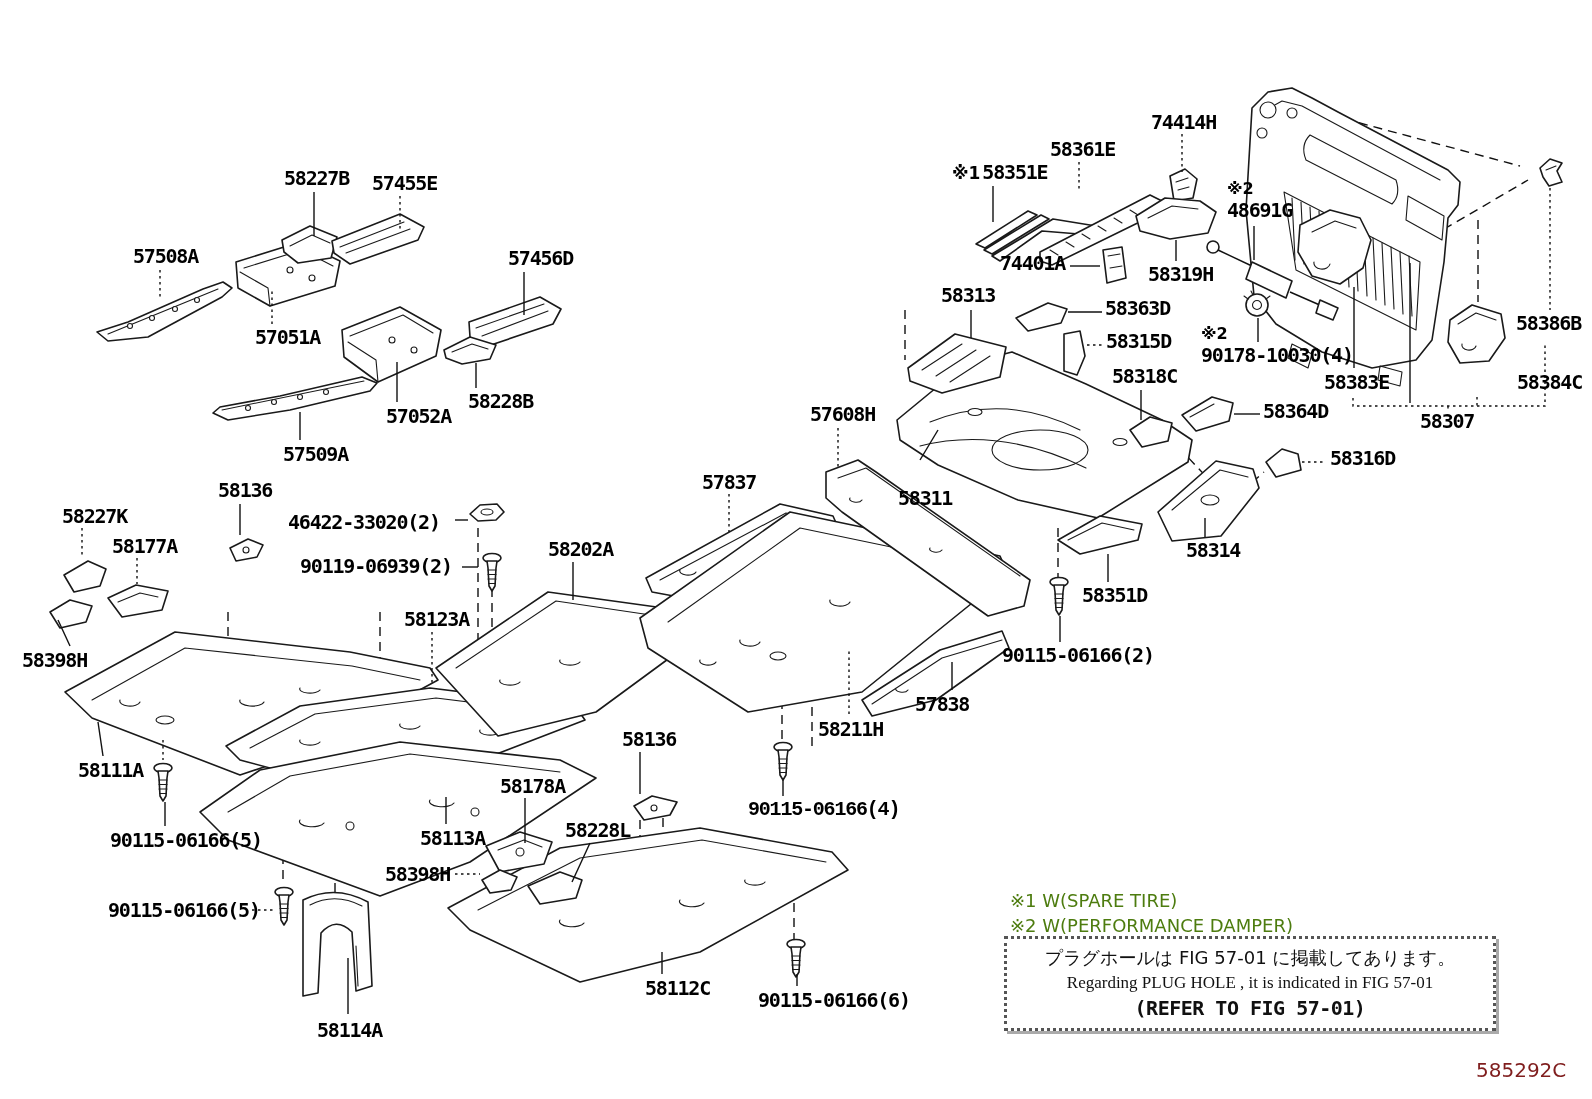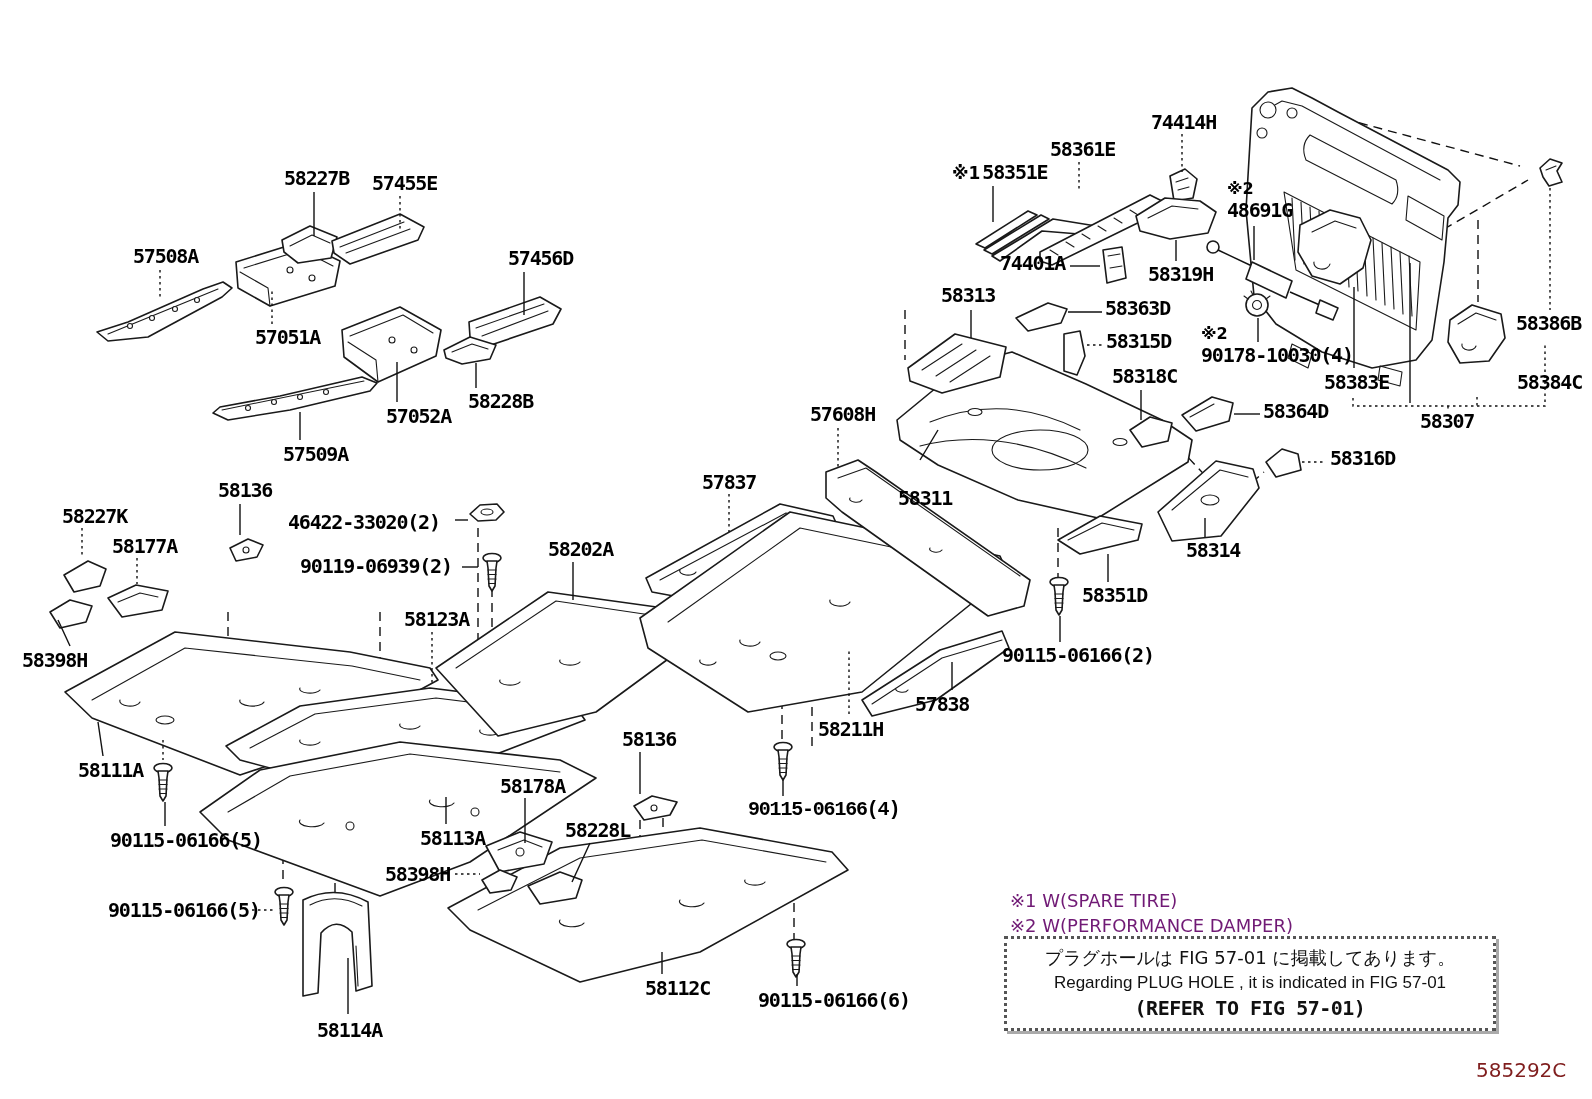--- a/index.html
+++ b/index.html
@@ -11,27 +11,27 @@
   .leader{fill:none;stroke:#111;stroke-width:1.4;}
   .dotted{stroke-dasharray:2.5 3.5;}
   .dashed{stroke-dasharray:9 6;}
   .hole{fill:#fff;stroke:#1a1a1a;stroke-width:1.1;}
   .part-label{position:absolute;color:#000;font-family:"DejaVu Sans Mono",monospace;
       font-weight:bold;font-size:20px;line-height:1;letter-spacing:-1.2px;white-space:nowrap;cursor:pointer;}
   .part-label .note-mark{font-family:"DejaVu Sans",sans-serif;font-weight:bold;font-size:17px;
       letter-spacing:0;margin-right:2px;}
   .part-label .note-above{position:absolute;left:0;top:-19px;font-family:"DejaVu Sans",sans-serif;
       font-weight:bold;font-size:16px;letter-spacing:0;}
-  .foot-note{position:absolute;font-family:"DejaVu Sans",sans-serif;font-size:18px;color:#701a75;
+  .foot-note{position:absolute;font-family:"DejaVu Sans",sans-serif;font-size:18px;color:#4d7c0f;
       white-space:nowrap;}
   .info-box{position:absolute;left:1004px;top:936px;width:492px;box-sizing:border-box;
       border:3px dotted #555;background:#fff;box-shadow:3px 3px 0 #aaa;
       padding:6px 8px 8px 8px;text-align:center;color:#111;}
   .info-box .jp{font-family:"DejaVu Sans",sans-serif;font-size:18px;margin:1px 0 3px 0;}
-  .info-box .en{font-family:Liberation Sans, sans-serif;font-size:17px;margin:2px 0;}
+  .info-box .en{font-family:Liberation Serif, serif;font-size:17px;margin:2px 0;}
   .info-box .ref{font-family:"DejaVu Sans Mono",monospace;font-weight:bold;font-size:20px;
       letter-spacing:-0.5px;margin-top:3px;}
   .fig-code{position:absolute;left:1476px;top:1058px;font-family:"DejaVu Sans",sans-serif;
       font-size:20px;color:#7f1d1d;}
 </style>
 </head>
 <body>
 
 <div class="stage">
 

